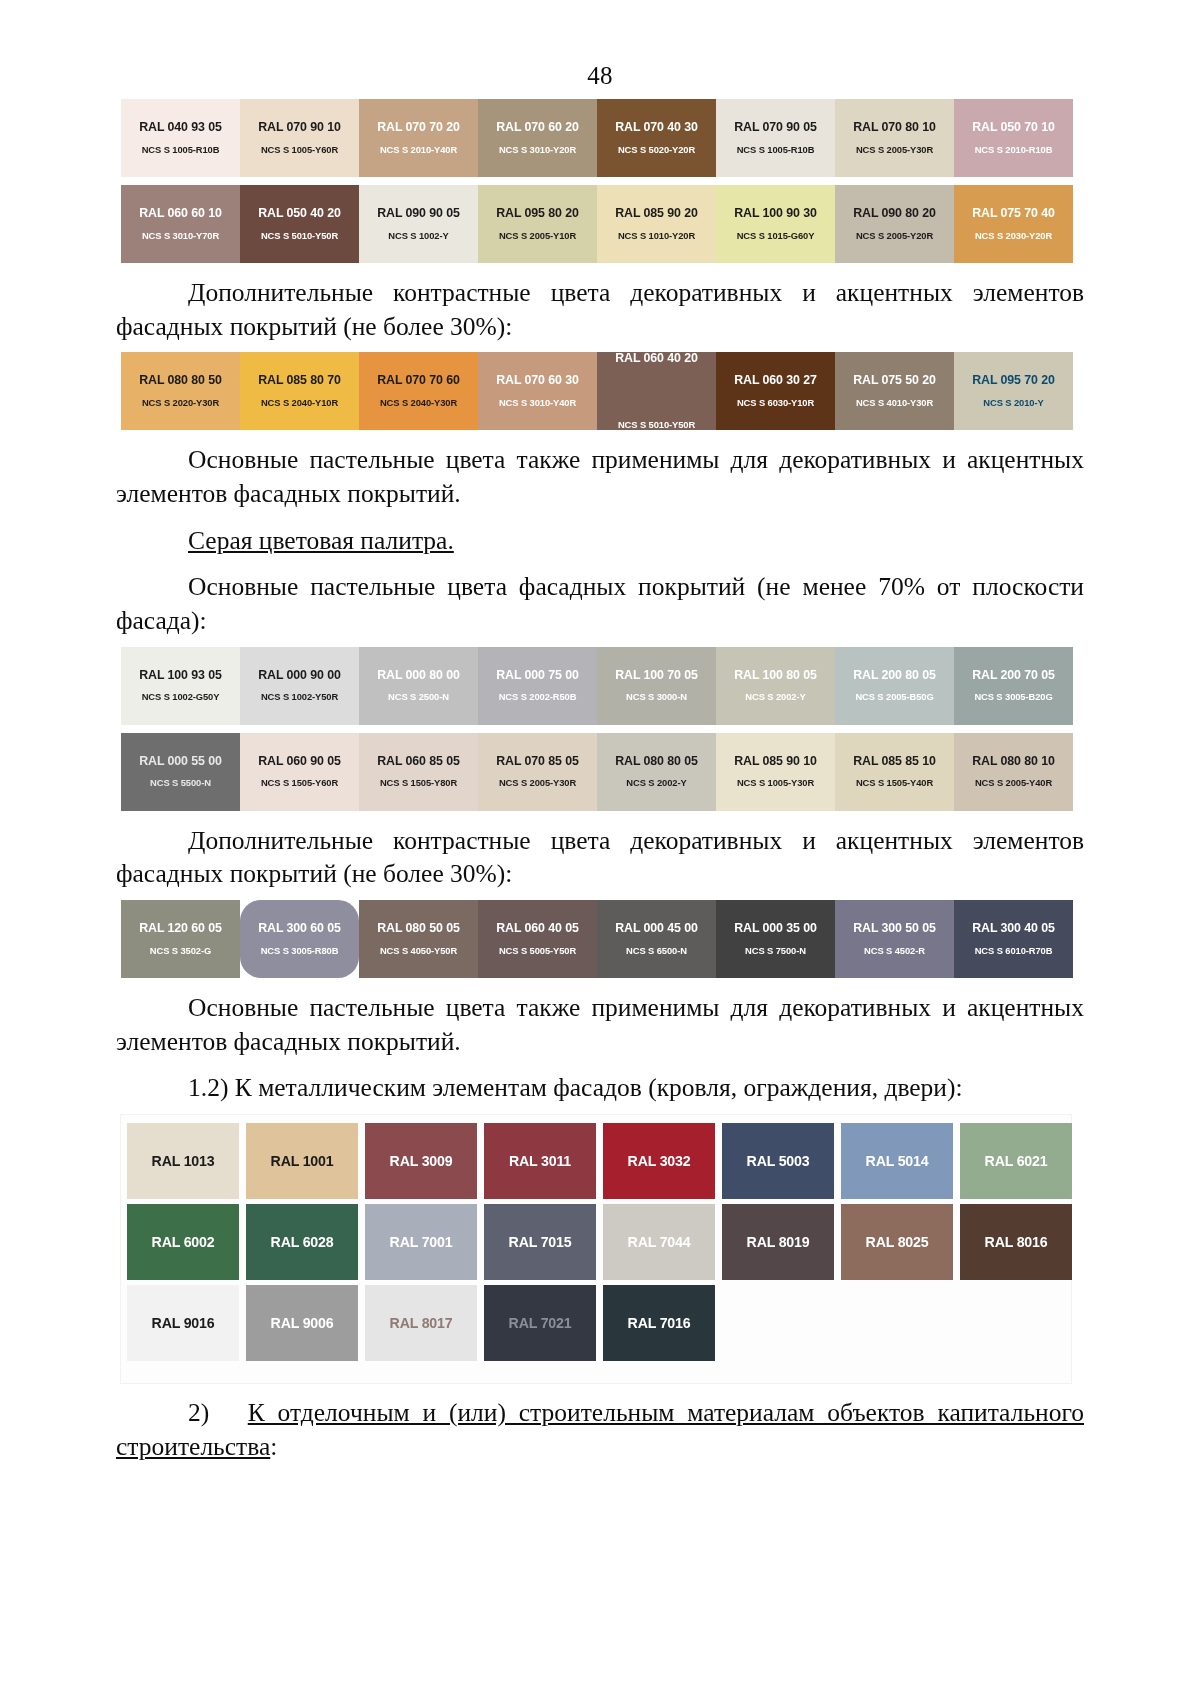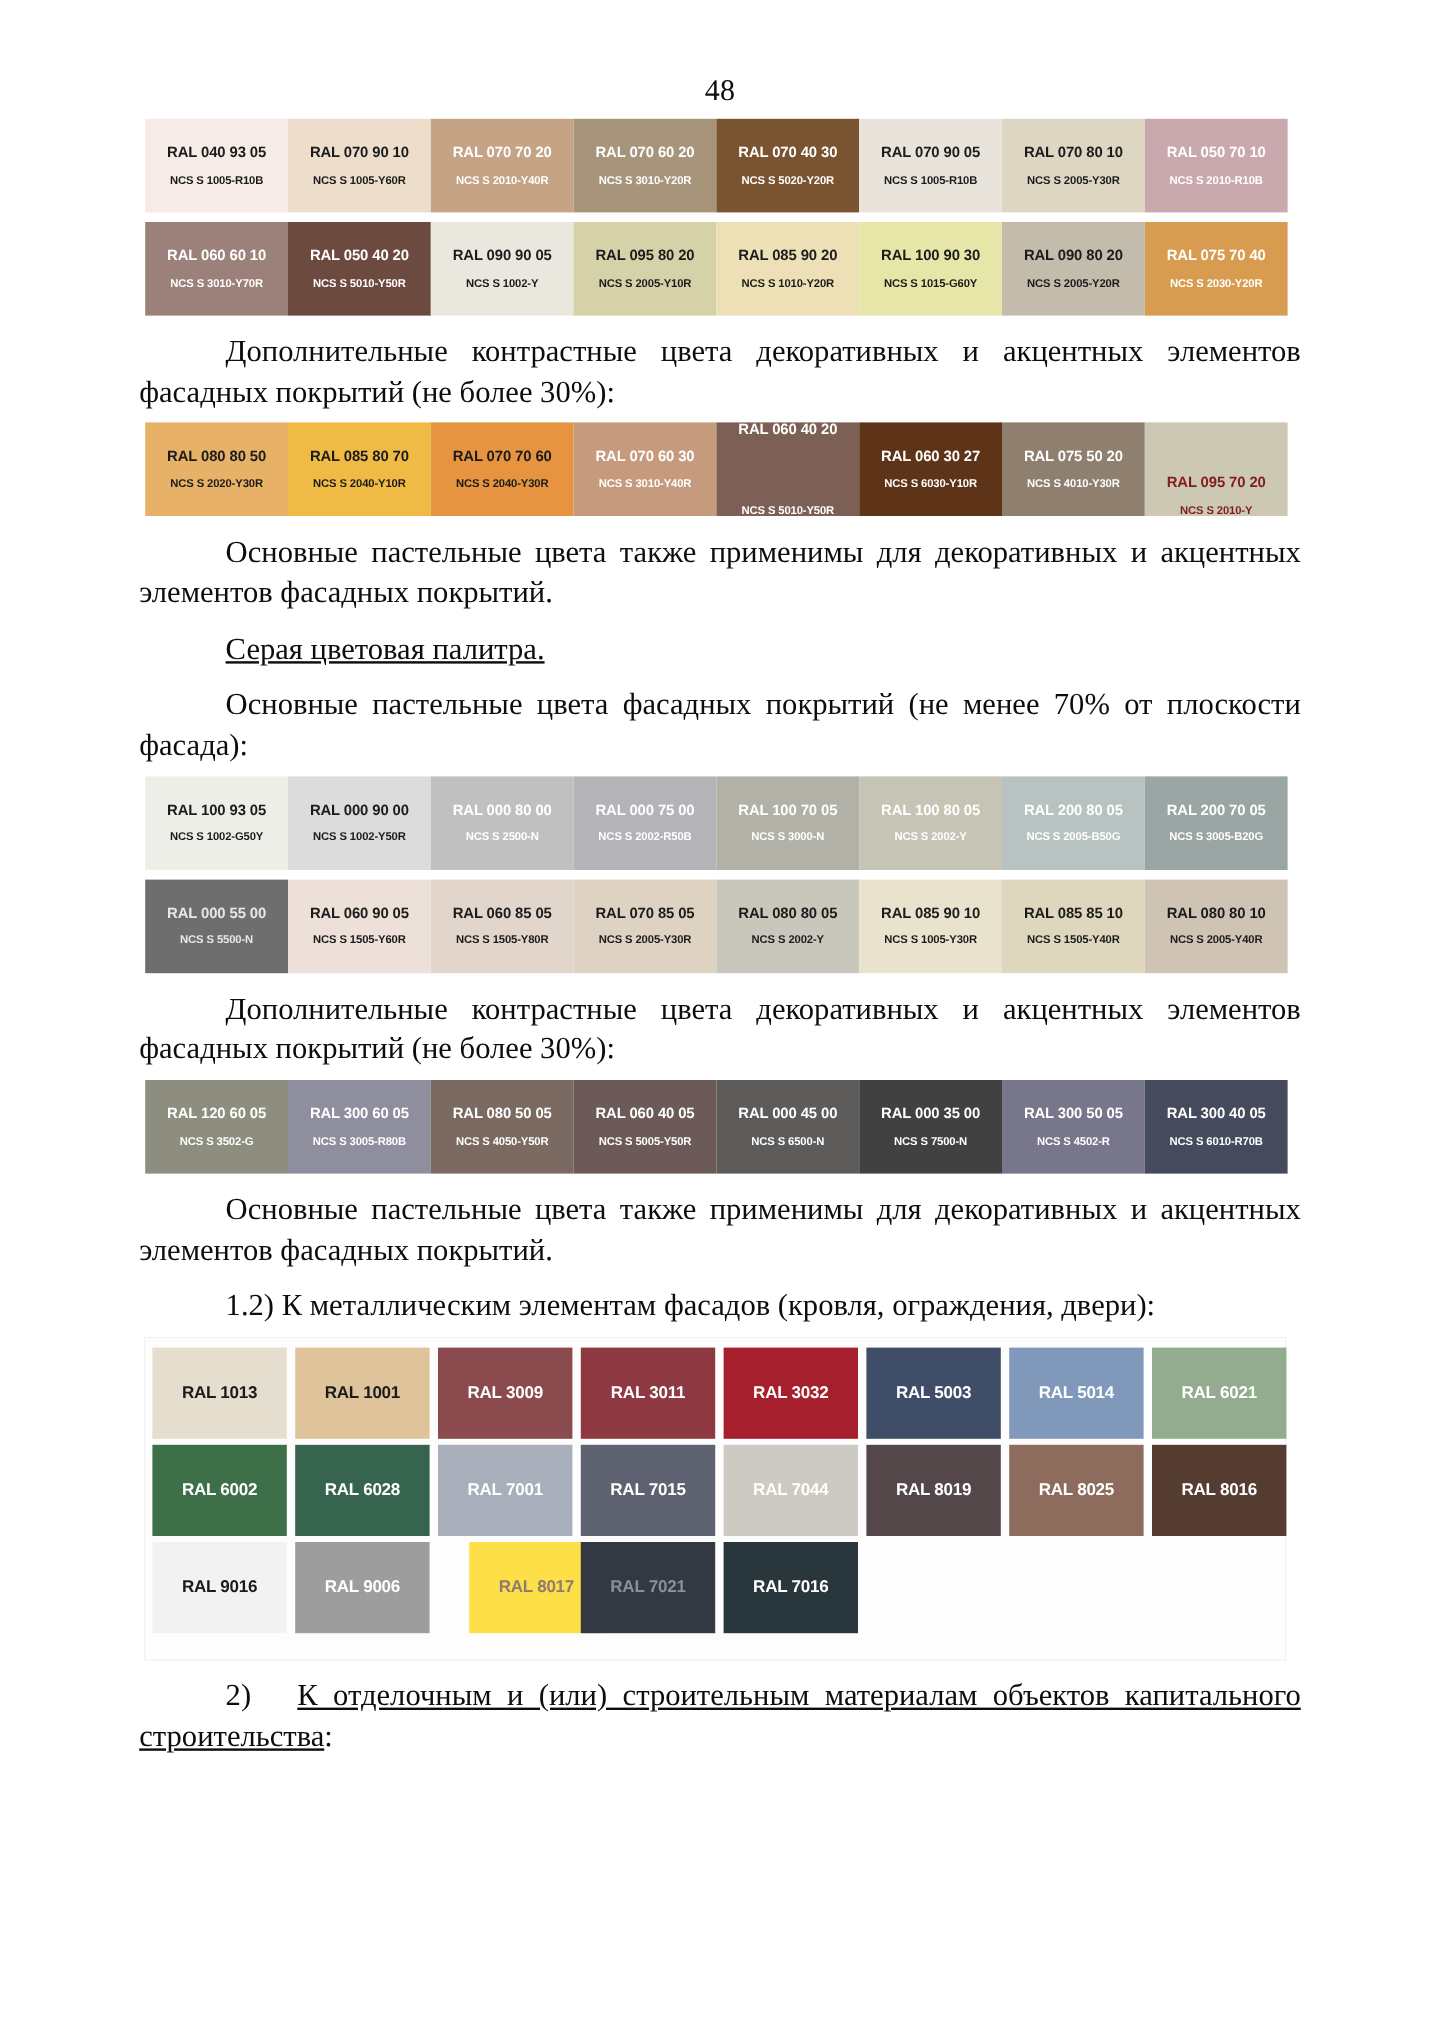--- a/index.html
+++ b/index.html
@@ -216,21 +216,21 @@
           <div class="ncs">NCS S 5010-Y50R</div>
         </div>
         <div class="swatch" style="background: rgb(94, 52, 24); color: rgb(255, 255, 255);">
           <div class="ral">RAL 060 30 27</div>
           <div class="ncs">NCS S 6030-Y10R</div>
         </div>
         <div class="swatch" style="background: rgb(142, 127, 110); color: rgb(255, 255, 255);">
           <div class="ral">RAL 075 50 20</div>
           <div class="ncs">NCS S 4010-Y30R</div>
         </div>
-        <div class="swatch" style="background: rgb(205, 200, 180); color: #7f1d1d; justify-content: flex-end;">
+        <div class="swatch" style="background: rgb(205, 200, 180); color: #0c4a6e;">
           <div class="ral">RAL 095 70 20</div>
           <div class="ncs">NCS S 2010-Y</div>
         </div>
       </div>
 
     <p class="body-text">Основные пастельные цвета также применимы для декоративных и акцентных элементов фасадных покрытий.</p>
 
     <p class="body-text"><span class="underline-run">Серая цветовая палитра.</span></p>
 
     <p class="body-text">Основные пастельные цвета фасадных покрытий (не менее 70% от плоскости фасада):</p>
@@ -302,21 +302,21 @@
         </div>
       </div>
 
     <p class="body-text">Дополнительные контрастные цвета декоративных и акцентных элементов фасадных покрытий (не более 30%):</p>
 
     <div class="swatch-grid ncs" id="gray-contrast-grid">
         <div class="swatch" style="background: rgb(142, 142, 128); color: rgb(255, 255, 255);">
           <div class="ral">RAL 120 60 05</div>
           <div class="ncs">NCS S 3502-G</div>
         </div>
-        <div class="swatch" style="background: rgb(142, 142, 158); color: rgb(255, 255, 255);">
+        <div class="swatch" style="background: rgb(142, 142, 158); color: rgb(255, 255, 255); border-radius: 21px;">
           <div class="ral">RAL 300 60 05</div>
           <div class="ncs">NCS S 3005-R80B</div>
         </div>
         <div class="swatch" style="background: rgb(122, 106, 98); color: rgb(255, 255, 255);">
           <div class="ral">RAL 080 50 05</div>
           <div class="ncs">NCS S 4050-Y50R</div>
         </div>
         <div class="swatch" style="background: rgb(108, 90, 88); color: rgb(255, 255, 255);">
           <div class="ral">RAL 060 40 05</div>
           <div class="ncs">NCS S 5005-Y50R</div>
@@ -392,21 +392,21 @@
           </div>
           <div class="metal-swatch" style="background: rgb(84, 60, 49); color: rgb(255, 255, 255);">
             <span>RAL 8016</span>
           </div>
           <div class="metal-swatch" style="background: rgb(242, 242, 242); color: rgb(27, 27, 27);">
             <span>RAL 9016</span>
           </div>
           <div class="metal-swatch" style="background: rgb(157, 157, 157); color: rgb(255, 255, 255);">
             <span>RAL 9006</span>
           </div>
-          <div class="metal-swatch" style="background: #fde047; color: rgb(143, 122, 116); margin-left: 26px;">
+          <div class="metal-swatch" style="background: #e5e5e5; color: rgb(143, 122, 116);">
             <span>RAL 8017</span>
           </div>
           <div class="metal-swatch" style="background: rgb(51, 56, 66); color: rgb(138, 143, 153);">
             <span>RAL 7021</span>
           </div>
           <div class="metal-swatch" style="background: rgb(41, 55, 60); color: rgb(255, 255, 255);">
             <span>RAL 7016</span>
           </div>
           <div class="spacer-cell"></div>
           <div class="spacer-cell"></div>

